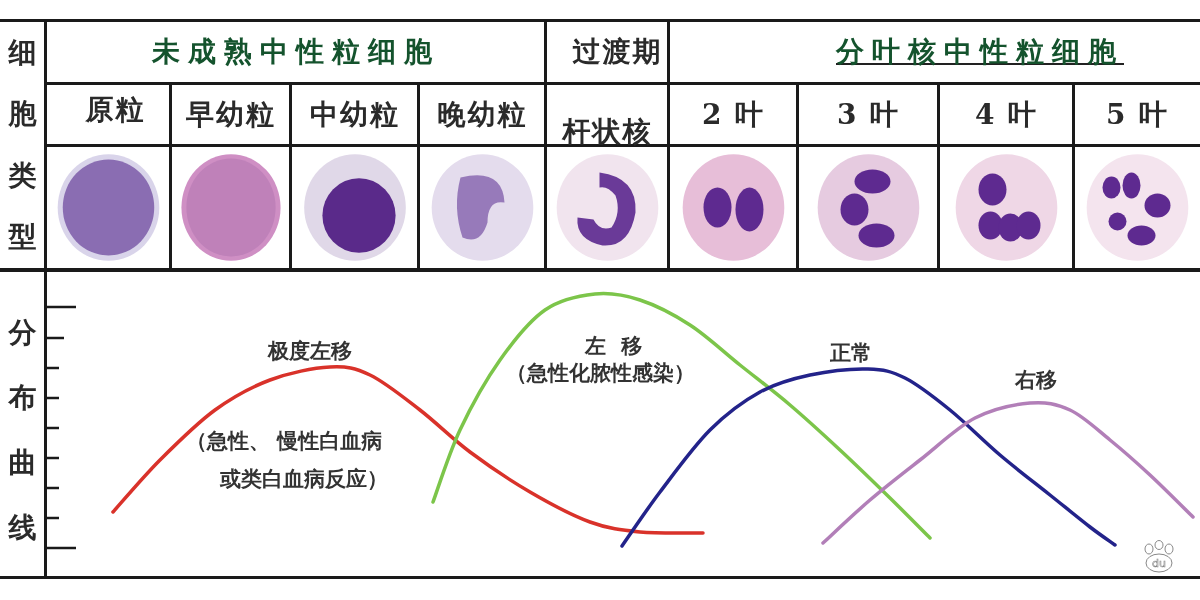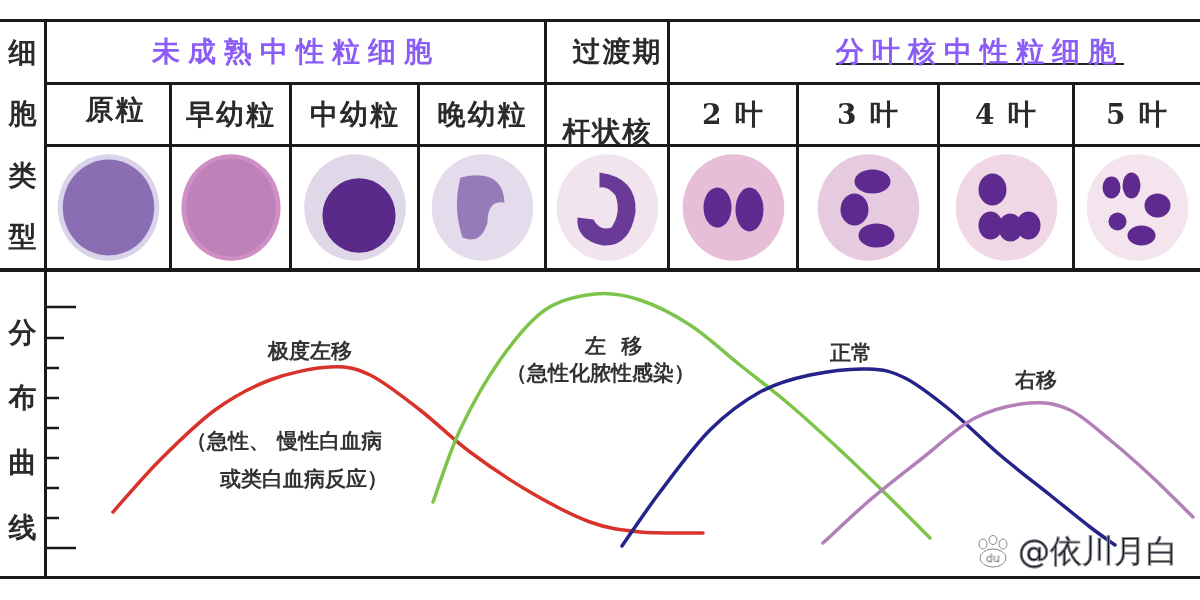--- a/index.html
+++ b/index.html
@@ -4,21 +4,21 @@
 <style>
   html, body { margin: 0; padding: 0; background: #ffffff; }
   body { width: 1200px; height: 600px; position: relative; overflow: hidden;
          font-family: "DejaVu Serif", "Liberation Serif", serif; color: #222; }
   .frame { position: absolute; left: 0; top: 19px; width: 1200px; height: 560px;
            border-top: 3px solid #1a1a1a; border-bottom: 3px solid #1a1a1a; box-sizing: border-box; }
   .vline { position: absolute; background: #1a1a1a; width: 3px; }
   .hline { position: absolute; background: #1a1a1a; height: 3px; }
   .cell { position: absolute; display: flex; align-items: center; justify-content: center;
           box-sizing: border-box; }
-  .group-title { font-size: 28px; letter-spacing: 8px; font-weight: bold; color: #8b5cf6; }
+  .group-title { font-size: 28px; letter-spacing: 8px; font-weight: bold; color: #14532d; }
   .sub-title { font-size: 28px; font-weight: bold; color: #2a2a2a; letter-spacing: 2px; }
   .side-label { position: absolute; left: 0; width: 45px; display: flex; flex-direction: column;
                 align-items: center; justify-content: space-around; font-size: 28px; font-weight: bold;
                 color: #2a2a2a; }
   .cell-img { position: absolute; display: flex; align-items: center; justify-content: center; }
   .chart-svg { position: absolute; left: 0; top: 0; }
   .annot { position: absolute; font-size: 21px; font-weight: bold; color: #333; text-align: center;
            line-height: 26px; white-space: nowrap; }
   .watermark { position: absolute; right: 22px; bottom: 26px; font-family: "DejaVu Sans", sans-serif;
                font-size: 32px; color: #0f172a; -webkit-text-stroke: 1px #888; display: flex; align-items: center; gap: 6px; }
@@ -198,14 +198,13 @@
 <div class="watermark">
   <svg class="paw" viewBox="0 0 38 34">
     <g fill="#fff" stroke="#888" stroke-width="1">
       <ellipse cx="9" cy="9" rx="4" ry="5"></ellipse>
       <ellipse cx="19" cy="5" rx="4" ry="4.5"></ellipse>
       <ellipse cx="29" cy="9" rx="4" ry="5"></ellipse>
       <ellipse cx="19" cy="23" rx="13" ry="9"></ellipse>
     </g>
     <text x="19" y="27" font-size="11" text-anchor="middle" fill="#fff" stroke="#888" stroke-width="0.6" font-family="DejaVu Sans, sans-serif">du</text>
   </svg>
-  <span>@依川月白</span>
 </div>
 
 </body></html>

